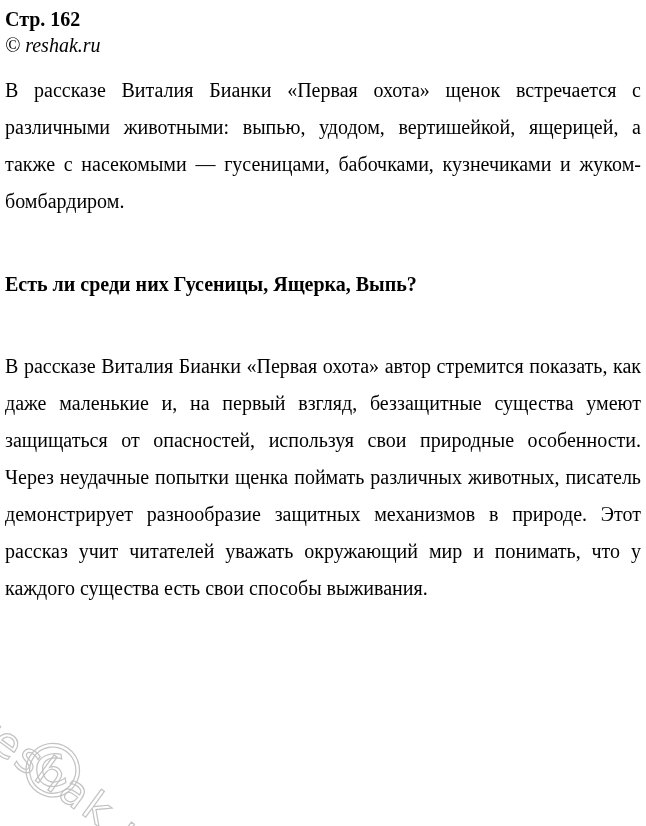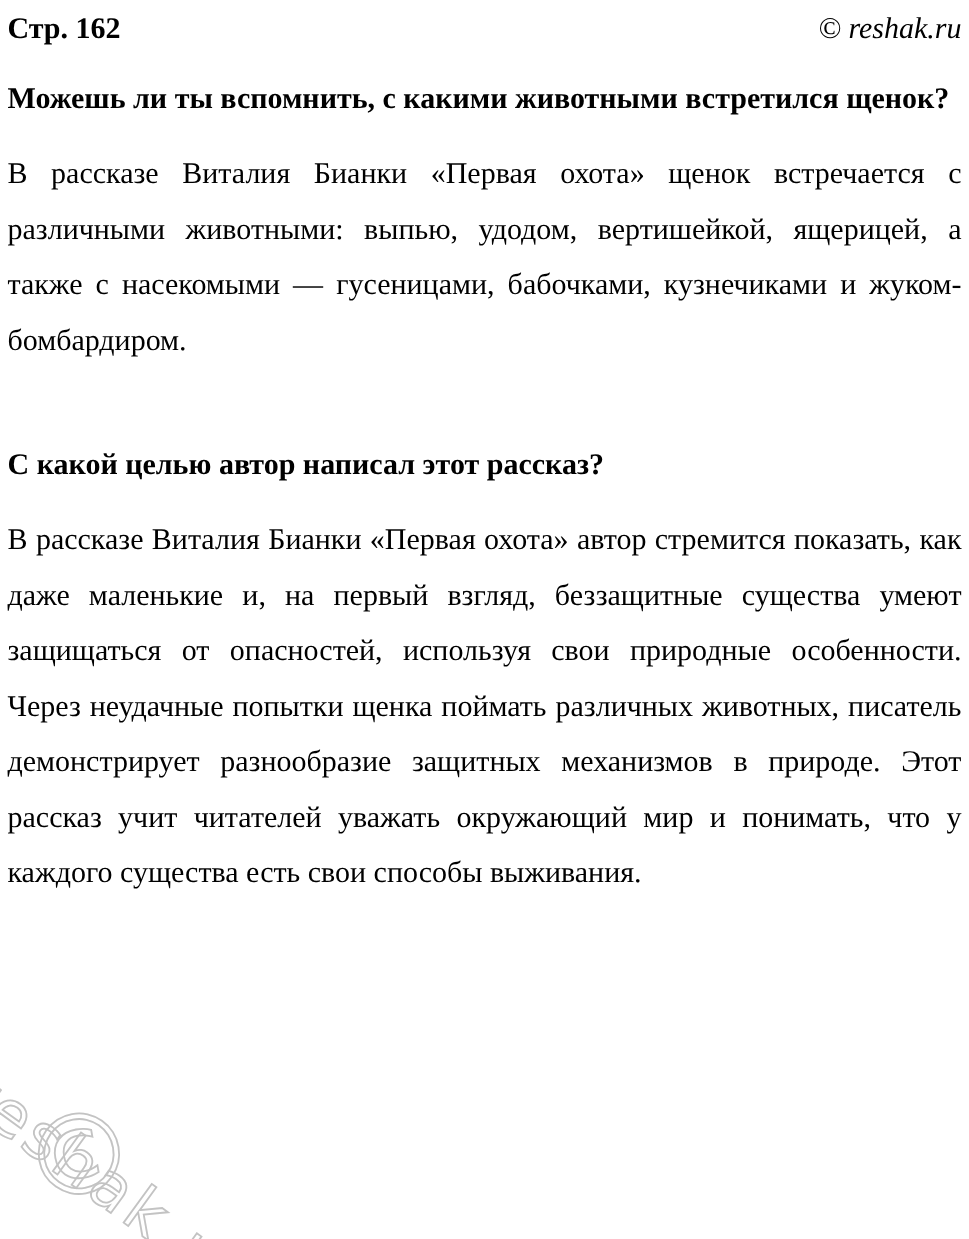--- a/index.html
+++ b/index.html
@@ -18,20 +18,21 @@
     padding: 6px 5px 0 5px;
     overflow: hidden;
     background: #ffffff;
   }
   .header-row {
     display: flex;
     justify-content: space-between;
     align-items: baseline;
     font-size: 20px;
     line-height: 26px;
+    flex-direction: column;
   }
   .page-label { font-weight: bold; }
   .copyright { font-weight: normal; font-style: italic; }
   .section { margin-top: 44px; }
   .section.first { margin-top: 14px; }
   .question {
     font-size: 20px;
     font-weight: bold;
     line-height: 40px;
     text-align: justify;
@@ -81,29 +82,28 @@
 <body>
 
 <div class="page">
 
   <div class="header-row">
     <span class="page-label">Стр. 162</span>
     <span class="copyright">© reshak.ru</span>
   </div>
 
   <div class="section first">
-    <div class="question">Можешь ли ты вспомнить, с какими животными встретился щенок?</div>
     <div class="answer">В рассказе Виталия Бианки «Первая охота» щенок встречается с различными животными: выпью, удодом, вертишейкой, ящерицей, а также с насекомыми — гусеницами, бабочками, кузнечиками и жуком-бомбардиром.</div>
   </div>
 
   <div class="section">
+    <div class="question">Есть ли среди них Гусеницы, Ящерка, Выпь?</div>
   </div>
 
   <div class="section">
-    <div class="question">С какой целью автор написал этот рассказ?</div>
     <div class="answer">В рассказе Виталия Бианки «Первая охота» автор стремится показать, как даже маленькие и, на первый взгляд, беззащитные существа умеют защищаться от опасностей, используя свои природные особенности. Через неудачные попытки щенка поймать различных животных, писатель демонстрирует разнообразие защитных механизмов в природе. Этот рассказ учит читателей уважать окружающий мир и понимать, что у каждого существа есть свои способы выживания.</div>
   </div>
 
   <div class="watermark">
     <span class="wm-copy">©</span>
     <span class="wm-text">reshak.ru</span>
   </div>
 
 </div>
 

